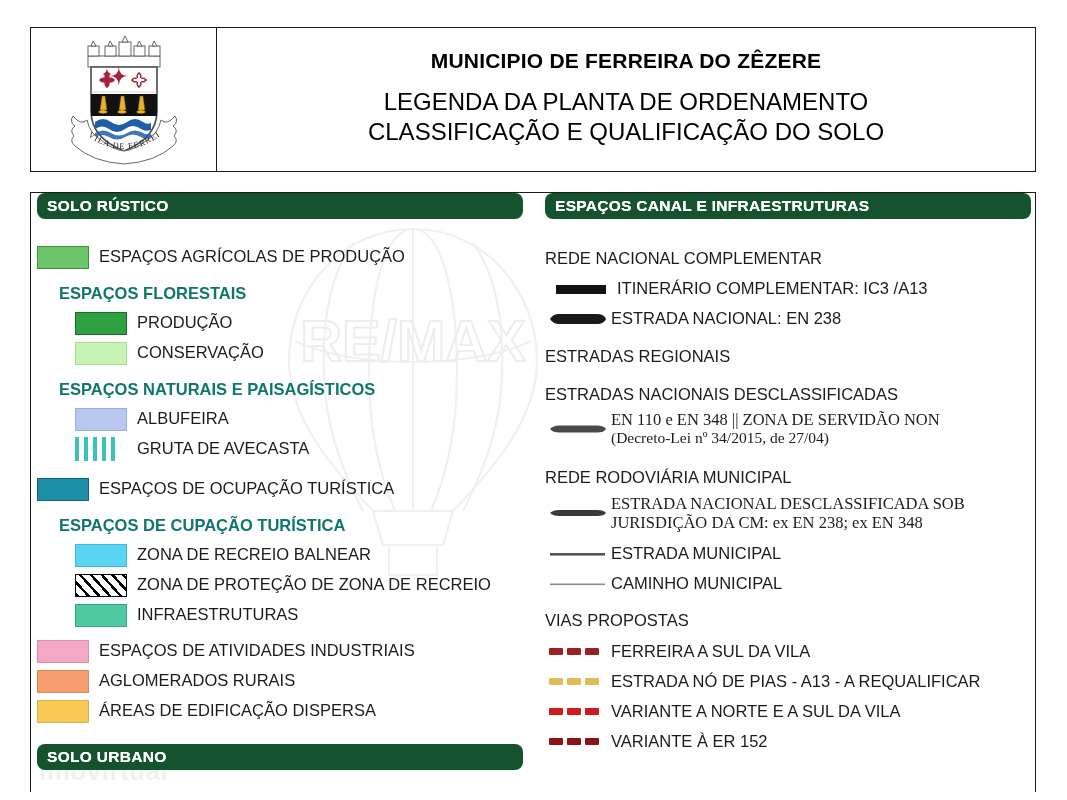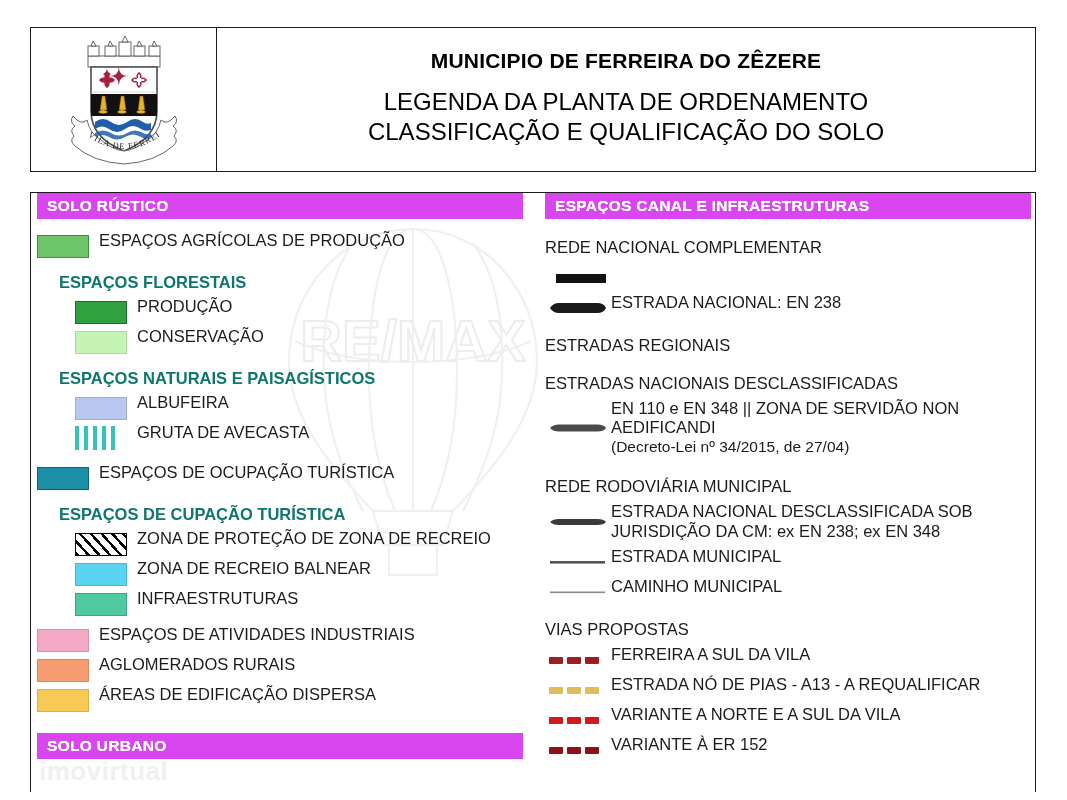--- a/index.html
+++ b/index.html
@@ -119,42 +119,44 @@
   .col {
     position: absolute;
     top: 0;
     height: 100%;
   }
   .col-left  { left: 6px;  width: 486px; }
   .col-right { left: 514px; width: 486px; }
 
   
   .sec-bar {
-    background: #d946ef;
+    background: #14532d;
     height: 26px;
     display: flex;
     align-items: center;
     padding-left: 10px;
     box-sizing: border-box;
-    margin-bottom: 2px;
+    margin-bottom: 13px;
+    border-radius: 8px;
   }
   .sec-bar-label {
     font-size: 15.5px;
     font-weight: bold;
     color: #ffffff;
     letter-spacing: 0.3px;
     text-shadow: 0 0 0 #fff;
   }
 
   
   .row {
     display: flex;
+    align-items: center;
     min-height: 30px;
   }
-  .row.multi { align-items: center; }
+  .row.multi { align-items: center; font-family: Liberation Serif, serif; }
 
   .sym {
     flex: 0 0 auto;
     display: flex;
     align-items: center;
     justify-content: flex-start;
   }
   .lbl {
     font-size: 16.5px;
     color: #1b1b1b;
@@ -411,30 +413,30 @@
               <span class="swatch" style="background:#1b8fa8;border-color:#0f6378"></span>
             </div>
           <div class="lbl">ESPAÇOS DE OCUPAÇÃO TURÍSTICA</div>
         </div>
         <div class="sp-6"></div>
 
         <div class="grp indent-1">ESPAÇOS DE CUPAÇÃO TURÍSTICA</div>
 
         <div class="row ind-1">
           <div class="sym">
+              <span class="swatch nb" style="background:#5bd4f2;border-color:#3fb9d9"></span>
+            </div>
+          <div class="lbl">ZONA DE RECREIO BALNEAR</div>
+        </div>
+
+        <div class="row ind-1">
+          <div class="sym">
               <span class="hatch-black"></span>
             </div>
           <div class="lbl">ZONA DE PROTEÇÃO DE ZONA DE RECREIO</div>
-        </div>
-
-        <div class="row ind-1">
-          <div class="sym">
-              <span class="swatch nb" style="background:#5bd4f2;border-color:#3fb9d9"></span>
-            </div>
-          <div class="lbl">ZONA DE RECREIO BALNEAR</div>
         </div>
 
         <div class="row ind-1">
           <div class="sym">
               <span class="swatch nb" style="background:#4ec9a0;border-color:#35a881"></span>
             </div>
           <div class="lbl">INFRAESTRUTURAS</div>
         </div>
         <div class="sp-6"></div>
 
@@ -473,20 +475,21 @@
         <div class="sp-10"></div>
 
         <div class="subhead">REDE NACIONAL COMPLEMENTAR</div>
 
         <div class="row" style="padding-left:10px">
           <div class="line-wrap">
             <svg class="road" width="52" height="14" viewBox="0 0 52 14">
               <rect x="1" y="3" width="50" height="9" fill="#121212"></rect>
             </svg>
           </div>
+          <div class="lbl">ITINERÁRIO COMPLEMENTAR: IC3 /A13</div>
         </div>
 
         <div class="row" style="padding-left:4px">
           <div class="line-wrap">
             <svg class="road" width="58" height="14" viewBox="0 0 58 14">
               <path d="M1 7 Q4 2 10 2 L48 2 Q55 2 57 7 Q55 12 48 12 L10 12 Q4 12 1 7 Z" fill="#1a1a1a"></path>
             </svg>
           </div>
           <div class="lbl">ESTRADA NACIONAL: EN 238</div>
         </div>
@@ -499,21 +502,20 @@
         <div class="subhead">ESTRADAS NACIONAIS DESCLASSIFICADAS</div>
 
         <div class="row multi" style="padding-left:4px">
           <div class="line-wrap">
             <svg class="road" width="58" height="14" viewBox="0 0 58 14">
               <path d="M1 7 Q4 3.5 10 3.5 L48 3.5 Q55 3.5 57 7 Q55 10.5 48 10.5 L10 10.5 Q4 10.5 1 7 Z" fill="#4a4a4a"></path>
             </svg>
           </div>
           <div>
             <div class="lbl">EN 110 e EN 348 || ZONA DE SERVIDÃO NON</div>
-            <div class="lbl">AEDIFICANDI</div>
             <div class="lbl small">(Decreto-Lei nº 34/2015, de 27/04)</div>
           </div>
         </div>
         <div class="sp-14"></div>
 
         <div class="subhead">REDE RODOVIÁRIA MUNICIPAL</div>
 
         <div class="row multi" style="padding-left:4px">
           <div class="line-wrap">
             <svg class="road" width="58" height="12" viewBox="0 0 58 12">

